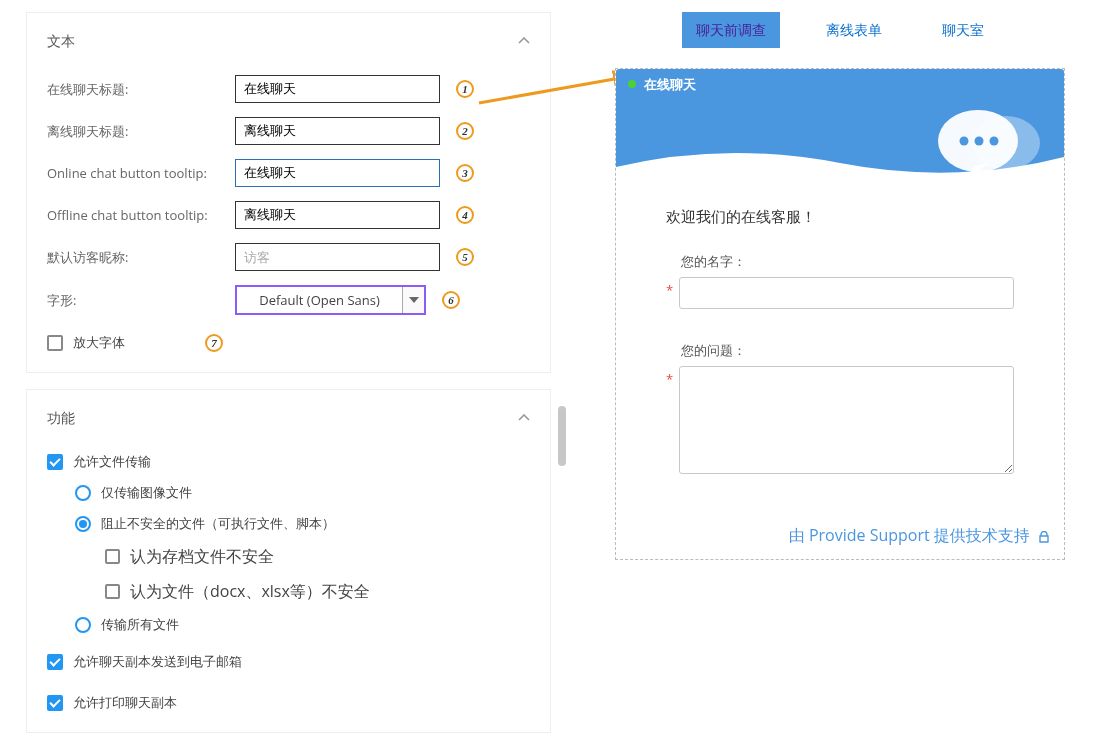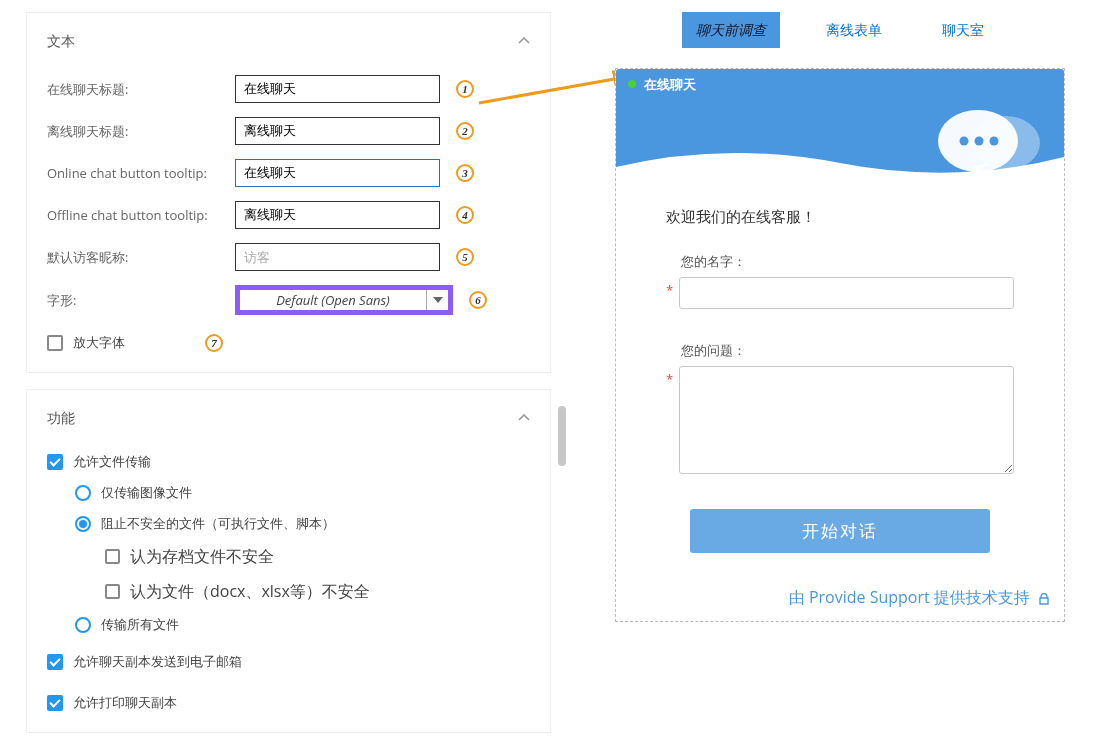--- a/index.html
+++ b/index.html
@@ -11,40 +11,40 @@
   .chev { width: 12px; height: 12px; display: flex; align-items: center; justify-content: center; }
   .chev svg { stroke: #999; }
   .panel-body { padding: 0 20px 20px 20px; }
   .row { display: flex; align-items: center; margin-top: 14px; }
   .row:first-child { margin-top: 8px; }
   .row .lbl { width: 188px; color: #666; font-size: 13px; }
   .row input[type=text] { width: 205px; height: 28px; border: 1px solid #333; padding: 0 8px; font-size: 13px; outline: none; }
   .row input.hl { border: 1px solid #2a6eb6; }
   .row input::placeholder { color: #aaa; }
   .marker { width: 18px; height: 18px; border: 2px solid #ee9a1f; border-radius: 50%; display: flex; align-items: center; justify-content: center; font-style: italic; font-weight: bold; font-size: 11px; font-family: Georgia, serif; color: #333; margin-left: 16px; }
-  .select-wrap { position: relative; width: 218px; height: 30px; border: 5px solid #8b5cf6; display: flex; align-items: center; font-style: italic; }
+  .select-wrap { position: relative; width: 191px; height: 30px; border: 2px solid #8b5cf6; display: flex; align-items: center; }
   .select-wrap .sel-text { flex: 1; text-align: center; color: #444; font-size: 13px; }
   .select-wrap .sel-btn { width: 22px; height: 100%; border-left: 1px solid #aaa; display: flex; align-items: center; justify-content: center; background: #fafafa; }
   .cbx-row { display: flex; align-items: center; margin-top: 18px; }
   .cbx { width: 16px; height: 16px; border: 2px solid #2196f3; border-radius: 2px; display: flex; align-items: center; justify-content: center; margin-right: 10px; cursor: pointer; }
   .cbx.unchecked { border-color: #888; }
   .cbx.checked { background: #2196f3; }
   .cbx.checked::after { content: ""; width: 4px; height: 8px; border: solid #fff; border-width: 0 2px 2px 0; transform: rotate(45deg); margin-top: -2px; }
   .cbx-sm { width: 15px; height: 15px; border: 2px solid #888; border-radius: 2px; margin-right: 10px; cursor: pointer; display:inline-block; vertical-align:middle;}
   .radio { width: 16px; height: 16px; border: 2px solid #2196f3; border-radius: 50%; margin-right: 10px; display: flex; align-items: center; justify-content: center; cursor: pointer; }
   .radio.checked::after { content: ""; width: 8px; height: 8px; background: #2196f3; border-radius: 50%; }
   .opt { display: flex; align-items: center; margin-top: 12px; margin-left: 28px; }
   .opt .txt { color: #444; font-size: 13px; }
   .sub-opt { display:flex; align-items:center; margin-top:12px; margin-left:58px; }
   .sub-opt .txt { color:#444; font-size:16px;}
   .scrollbar { position: absolute; left: 558px; top: 406px; width: 8px; height: 60px; background: #c7c7c7; border-radius: 4px; }
   .right-col { position: absolute; left: 580px; top: 12px; width: 520px; }
   .tabs { display: flex; justify-content: center; gap: 32px; margin-bottom: 20px; }
   .tab { padding: 8px 14px; color: #0b72d0; font-size: 14px; cursor: pointer; }
-  .tab.active { background: #4a97e0; color: #0f172a; font-style: italic; }
+  .tab.active { background: #4a97e0; color: #4c1d95; }
   .chat-widget { margin: 0 auto; width: 450px; border: 1px dashed #bbb; background: #fff; position: relative; }
   .cw-header { background: #4a97e0; color: #fff; height: 30px; display: flex; align-items: center; padding: 0 12px; font-size: 13px; font-weight:600; border-top-left-radius: 3px; border-top-right-radius: 3px;}
   .status-dot { width: 8px; height: 8px; border-radius: 50%; background: #4cd038; margin-right: 8px; }
   .cw-banner { height: 85px; background: #4a97e0; position: relative; overflow: hidden; }
   .wave { position: absolute; bottom: -1px; left: 0; width: 100%; height: 36px; }
   .bubbles { position: absolute; right: 20px; top: 2px; width: 120px; height: 85px; }
   .cw-body { padding: 22px 50px 10px 50px; }
   .welcome { text-align: left; font-size: 15px; color: #333; margin-bottom: 25px; }
   .fld { margin-bottom: 32px; }
   .fld-label { font-size: 13px; color: #555; margin-bottom: 6px; padding-left: 15px; }
@@ -208,21 +208,20 @@
           <input type="text" style="">
         </div>
       </div>
       <div class="fld">
         <div class="fld-label">您的问题：</div>
         <div class="fld-input-wrap">
           <span class="req">*</span>
           <textarea style=""></textarea>
         </div>
       </div>
-      <button class="start-btn">开始对话</button>
     </div>
     <div class="cw-footer">
       <span>由 </span><span>Provide Support</span><span> 提供技术支持</span>
       <span class="lock-icon">
         <svg width="12" height="12" viewBox="0 0 12 12">
             <path d="M3 5 V3.5 a3 3 0 0 1 6 0 V5 M2 5 h8 v6 h-8 Z" fill="none" stroke="#4a97e0" stroke-width="1.4"></path>
           </svg>
       </span>
     </div>
   </div>

